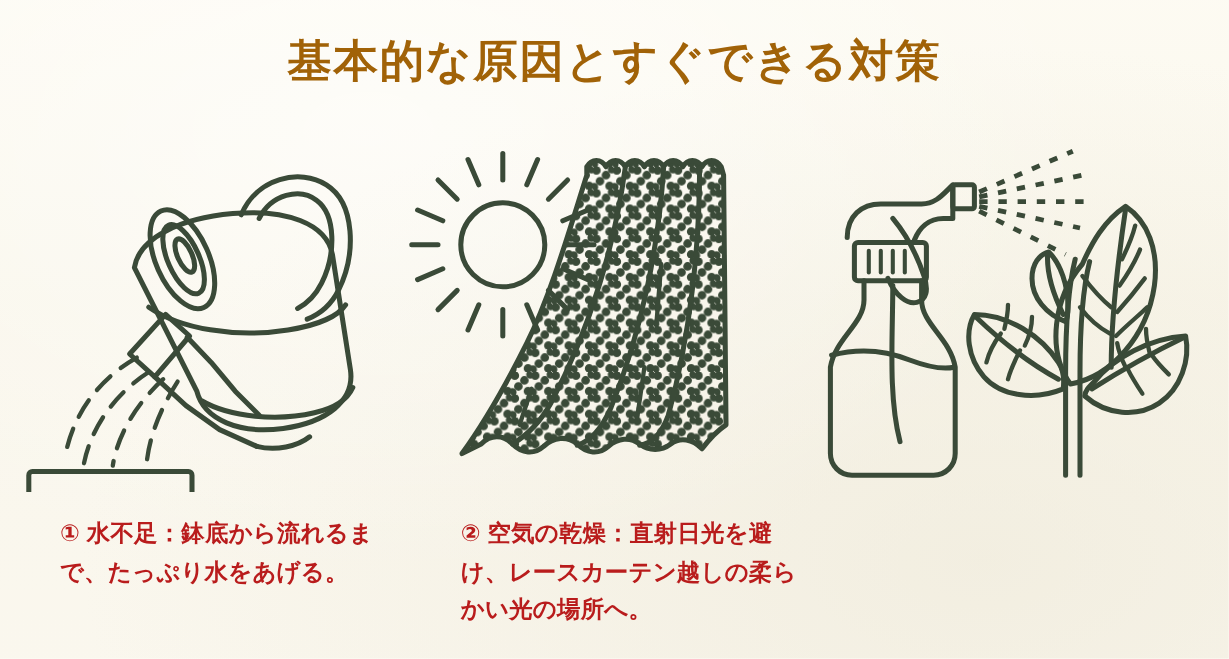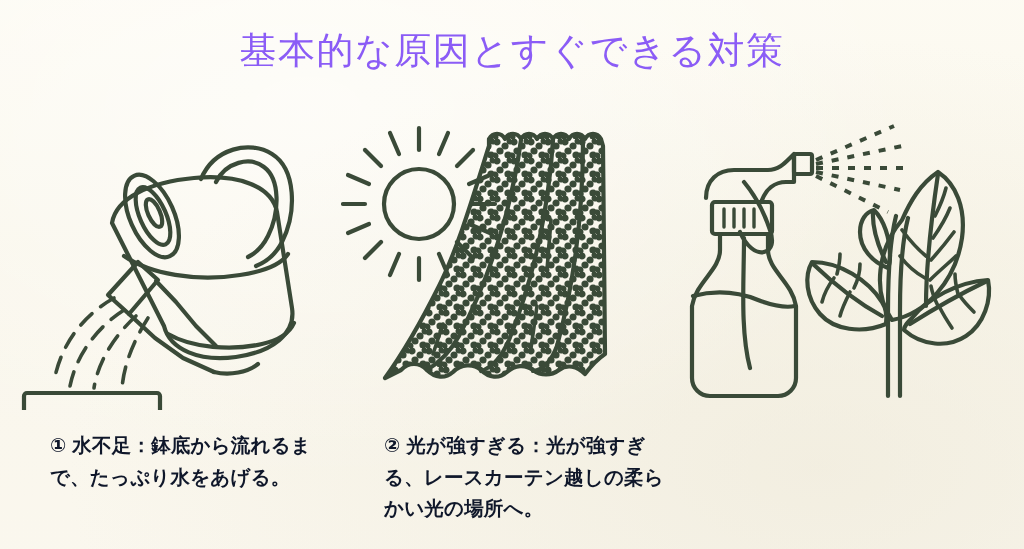--- a/index.html
+++ b/index.html
@@ -27,24 +27,24 @@
     mix-blend-mode: normal;
   }
 
   #title {
     position: absolute;
     top: 26px;
     left: 0;
     width: 1024px;
     text-align: center;
     font-family: "Liberation Serif", "DejaVu Serif", serif;
-    font-weight: 400;
+    font-weight: 700;
     font-size: 37px;
     letter-spacing: 1.5px;
-    color: #8b5cf6;
+    color: #a16207;
     white-space: nowrap;
   }
 
   #columns {
     position: absolute;
     top: 120px;
     left: 0;
     width: 1024px;
     height: 420px;
     display: flex;
@@ -63,21 +63,21 @@
     height: 290px;
   }
   .art-slot svg {
     display: block;
   }
   .caption {
     position: absolute;
     top: 310px;
     font-size: 19.5px;
     line-height: 1.62;
-    color: #0f172a;
+    color: #b91c1c;
     font-weight: 600;
     letter-spacing: 0.2px;
     text-align: left;
   }
   #caption-1 { left: 50px; width: 290px; }
   #caption-2 { left: 43px; width: 290px; }
   #caption-3 { left: 48px; width: 290px; }
 </style>
 </head>
 <body>
@@ -198,21 +198,21 @@
           <path d="M212 20 C 208 84, 194 156, 168 220 C 160 238, 150 248, 140 251"></path>
           <path d="M242 20 C 242 86, 234 160, 216 226 C 210 242, 202 250, 192 251"></path>
 
           <g stroke-width="3.6">
             <line x1="210" y1="100" x2="206" y2="150"></line>
             <line x1="196" y1="186" x2="190" y2="228"></line>
             <line x1="102" y1="204" x2="92" y2="234"></line>
           </g>
         </svg>
       </div>
-      <div class="caption" id="caption-2">② 光が強すぎる：光が強すぎる、レースカーテン越しの柔らかい光の場所へ。</div>
+      <div class="caption" id="caption-2">② 空気の乾燥：直射日光を避け、レースカーテン越しの柔らかい光の場所へ。</div>
     </div>
 
     <div class="column">
       <div class="art-slot">
         <svg width="341" height="290" viewBox="0 0 341 290" fill="none" stroke="#3a4a38" stroke-width="4.2" stroke-linecap="round" stroke-linejoin="round">
 
           <path d="M24 78 C 24 60, 36 50, 52 50 L 86 50 C 96 50, 102 44, 108 38
                    L 112 34 L 112 62 L 104 62 C 92 62, 84 70, 80 80"></path>
 
           <rect x="112" y="34" width="18" height="20" rx="2"></rect>

